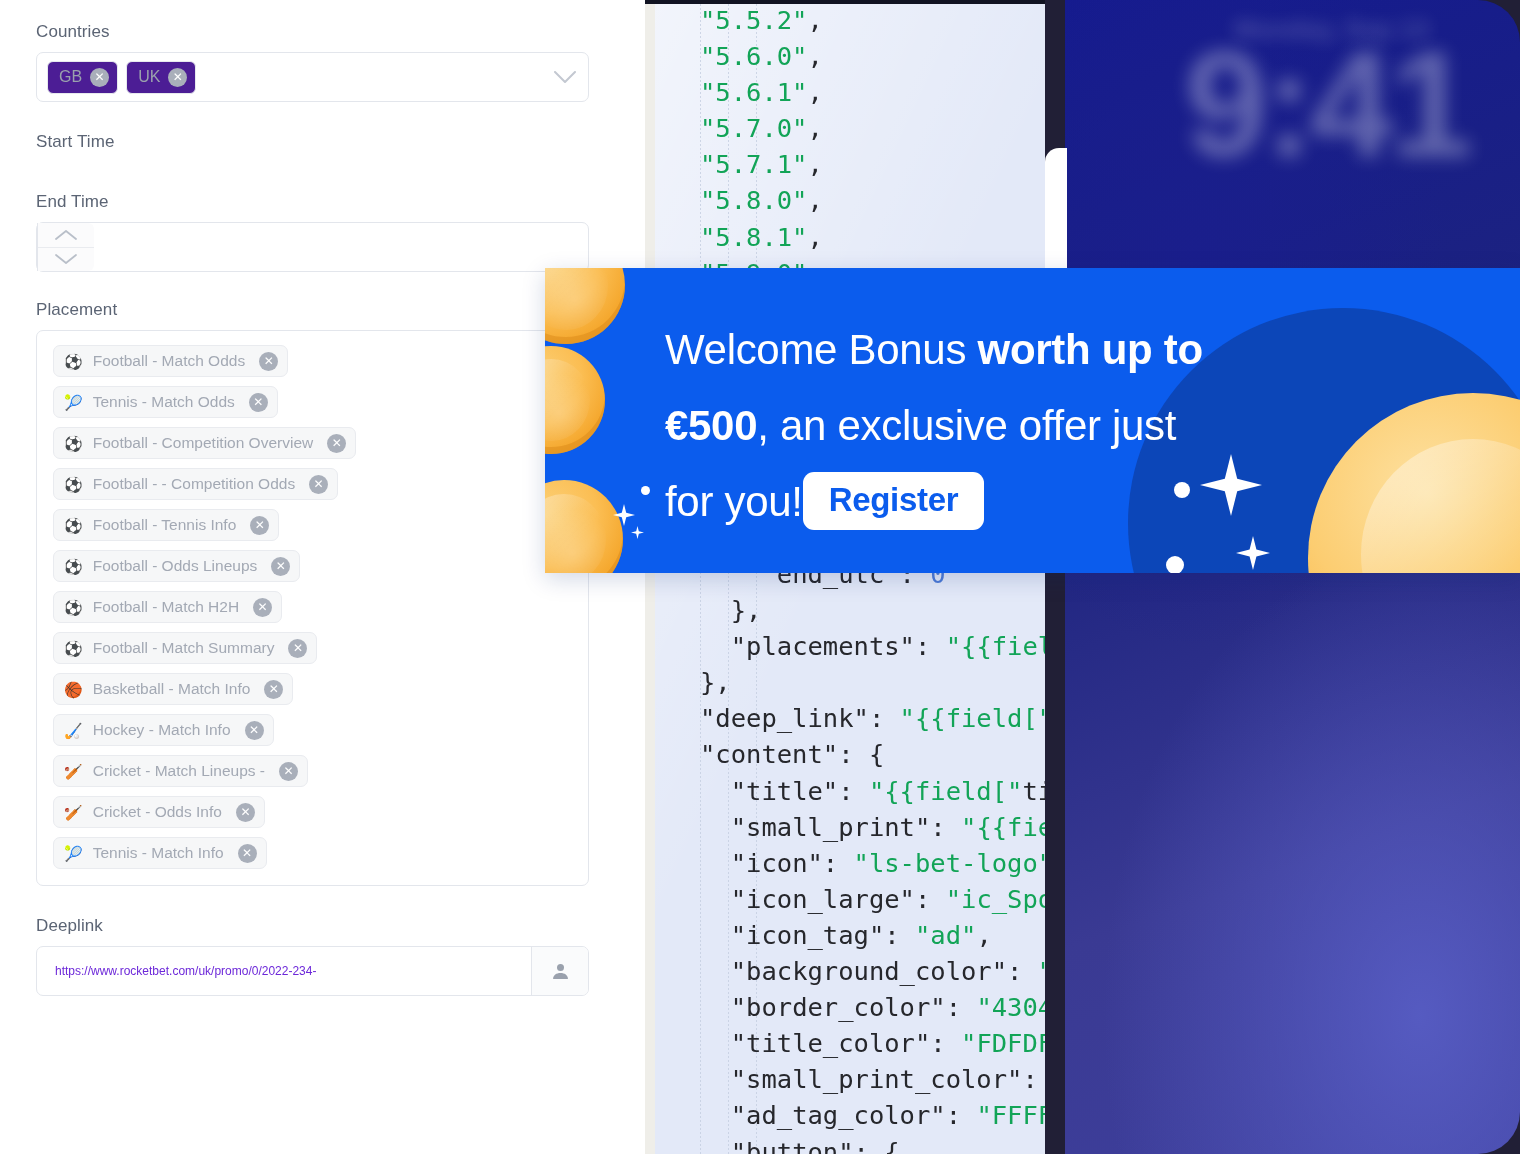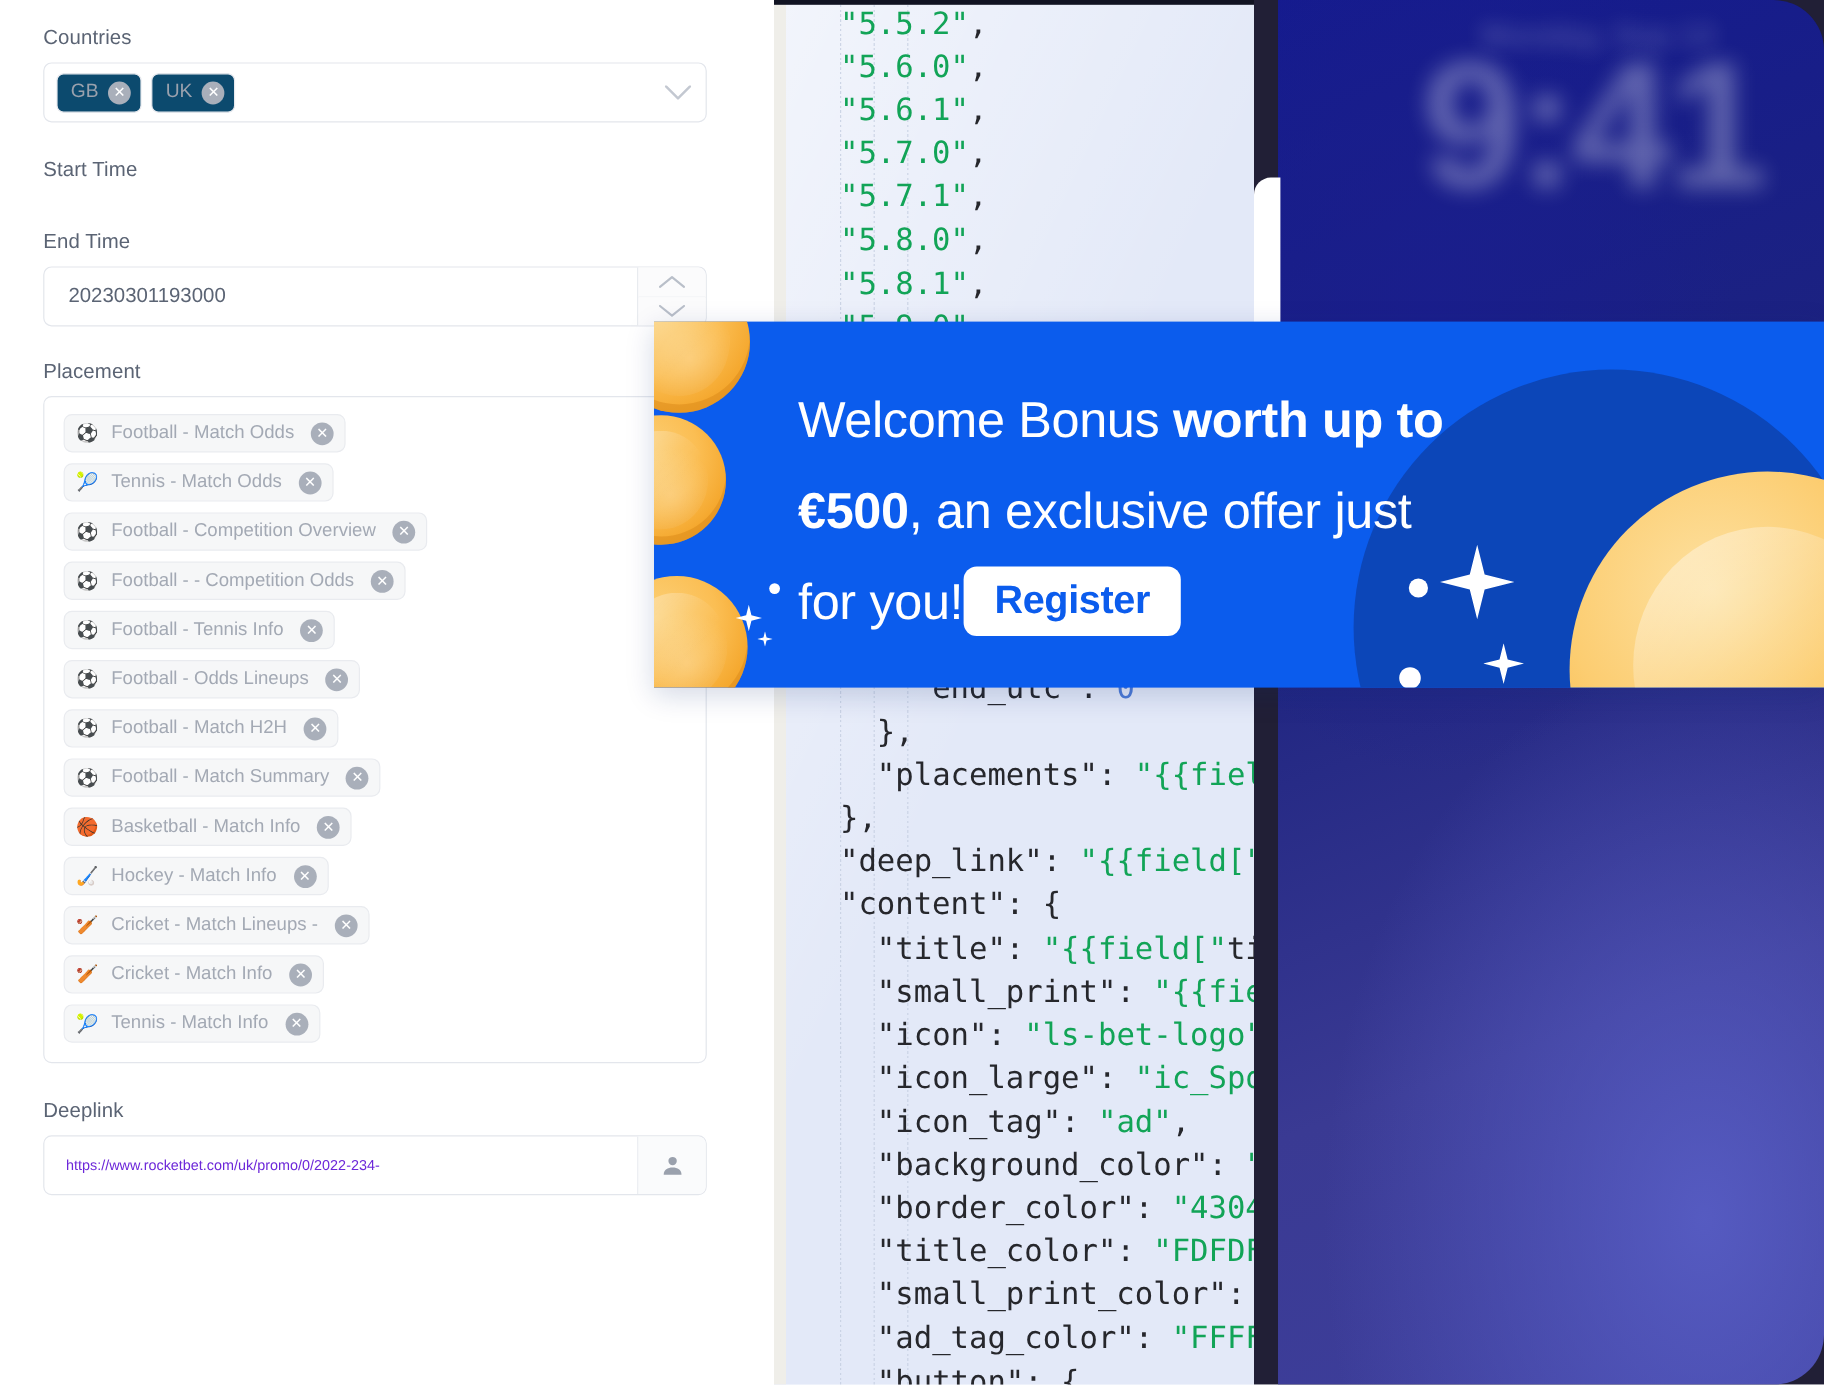--- a/index.html
+++ b/index.html
@@ -38,21 +38,21 @@
     display: flex;
     align-items: center;
     width: 553px;
     position: relative;
   }
 
   
   .chips-row { display: flex; align-items: center; gap: 8px; padding: 0 10px; flex: 1; }
   .chip {
     display: inline-flex; align-items: center; gap: 8px;
-    background: #0c4a6e;
+    background: #4c1d95;
     border: 1px solid #e7e9ee;
     border-radius: 6px;
     height: 33px;
     padding: 0 8px 0 11px;
     font-size: 16px;
     color: #9aa1ad;
   }
   .chip-x {
     width: 19px; height: 19px; border-radius: 50%;
     background: #a9afba;
@@ -361,21 +361,20 @@
     </div>
 
     <div class="gap-md"></div>
 
     <div class="field-label">Start Time</div>
 
     <div class="gap-md"></div>
 
     <div class="field-label">End Time</div>
     <div class="control">
-      <div class="num-value">20230301193000</div>
       <div class="spinner">
         <div class="spin-btn">
           <svg width="22" height="11" viewBox="0 0 22 11" fill="none">
               <path d="M1 10 L11 2 L21 10" stroke="#b9bfc9" stroke-width="1.8" stroke-linecap="round" stroke-linejoin="round"></path>
             </svg>
         </div>
         <div class="spin-btn">
           <svg width="22" height="11" viewBox="0 0 22 11" fill="none">
               <path d="M1 1 L11 9 L21 1" stroke="#b9bfc9" stroke-width="1.8" stroke-linecap="round" stroke-linejoin="round"></path>
             </svg>
@@ -437,21 +436,21 @@
           <span>Hockey - Match Info</span>
           <span class="ptag-x">✕</span>
         </div>
         <div class="ptag">
           <span class="emoji">🏏</span>
           <span>Cricket - Match Lineups -</span>
           <span class="ptag-x">✕</span>
         </div>
         <div class="ptag">
           <span class="emoji">🏏</span>
-          <span>Cricket - Match Info</span>
+          <span>Cricket - Odds Info</span>
           <span class="ptag-x">✕</span>
         </div>
         <div class="ptag">
           <span class="emoji">🎾</span>
           <span>Tennis - Match Info</span>
           <span class="ptag-x">✕</span>
         </div>
       </div>
 
     <div class="gap-md"></div>

